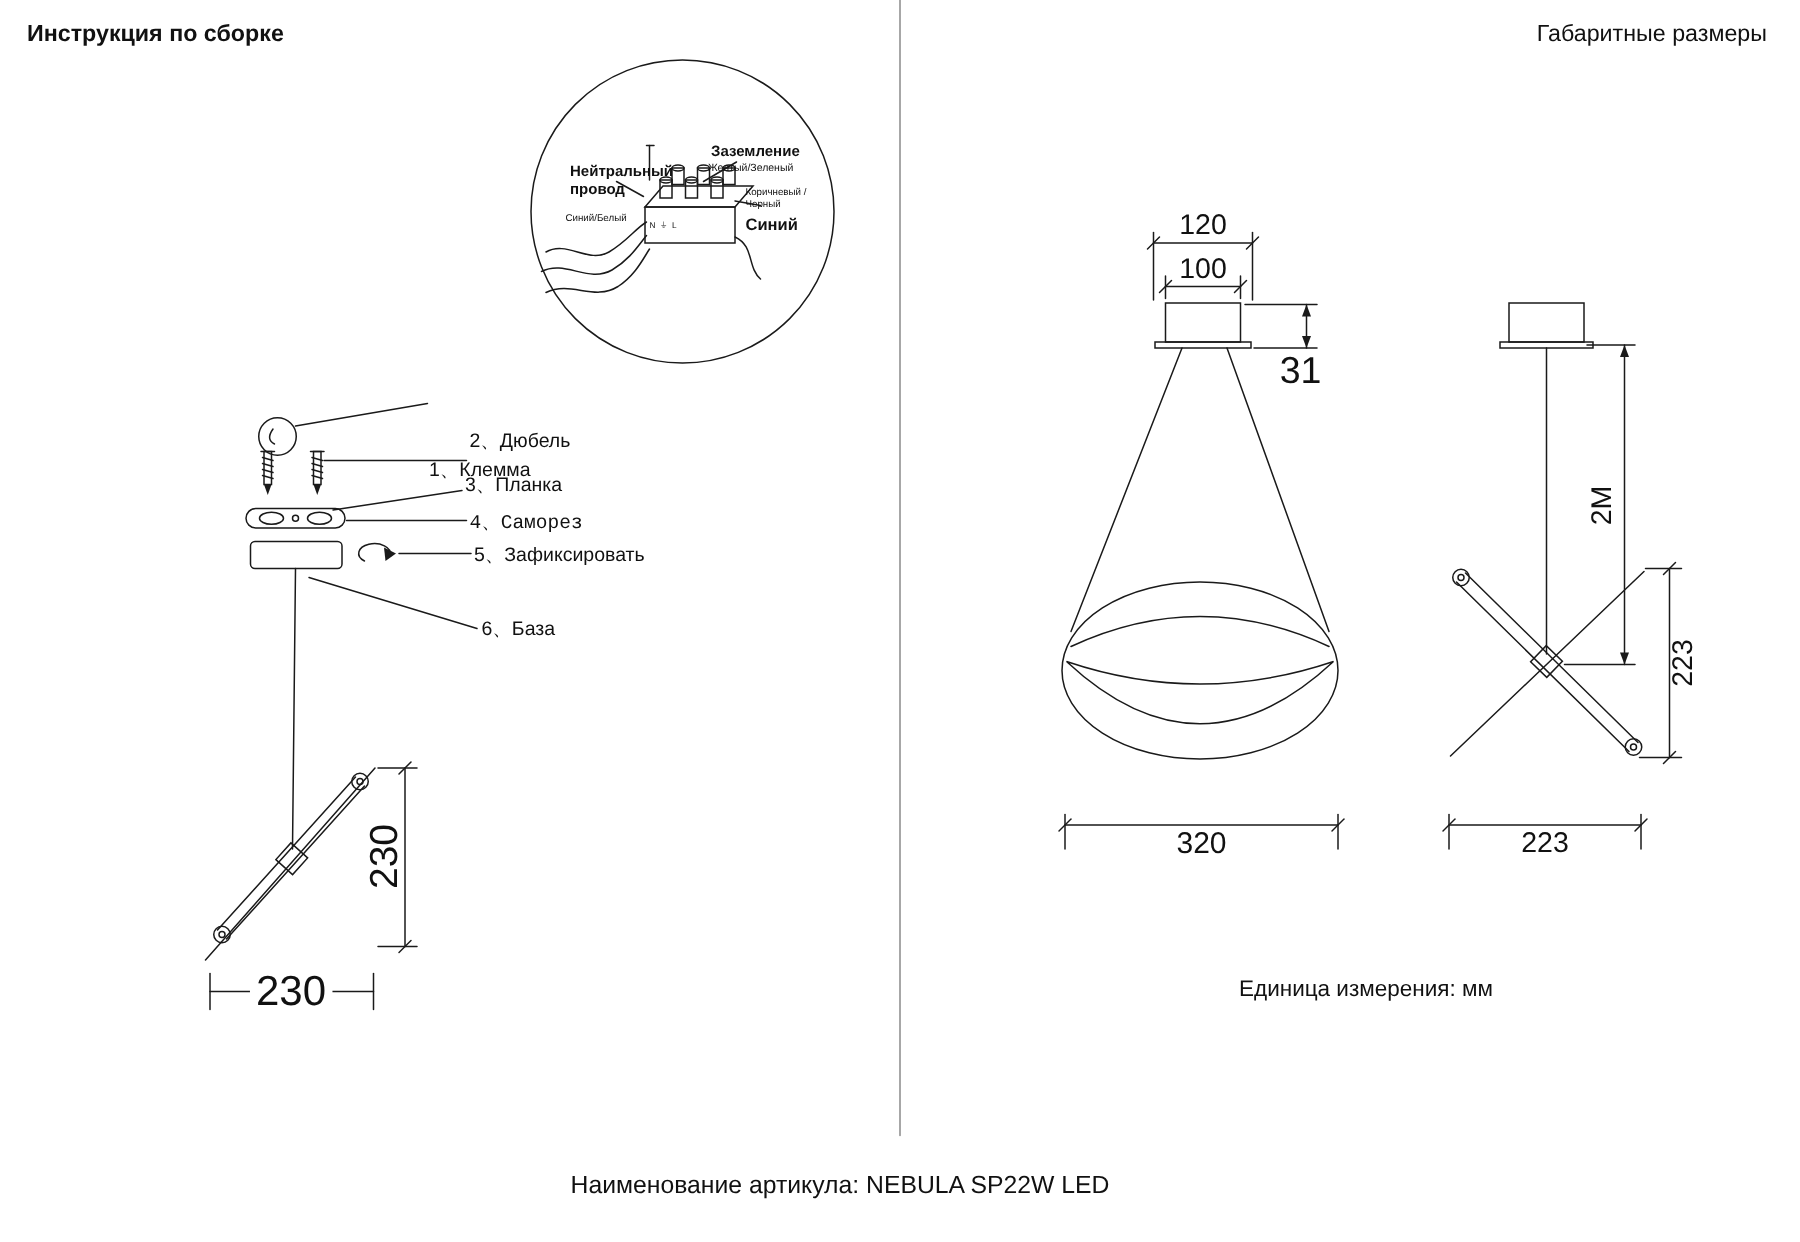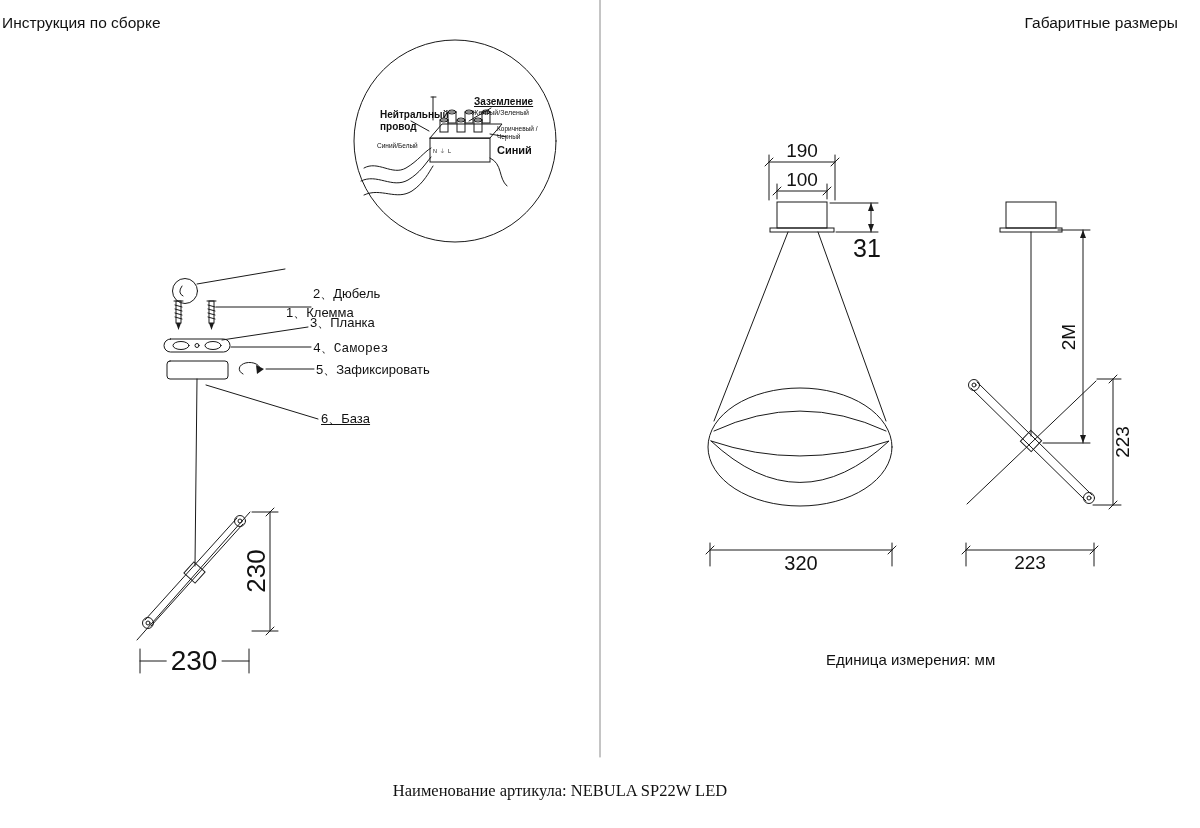--- a/index.html
+++ b/index.html
@@ -198,46 +198,46 @@
         <line x1="1109" y1="509" x2="1117" y2="501"></line>
         <line x1="966" y1="543" x2="966" y2="566"></line>
         <line x1="1094" y1="543" x2="1094" y2="566"></line>
         <line x1="966" y1="550" x2="1094" y2="550"></line>
         <line x1="962" y1="554" x2="970" y2="546"></line>
         <line x1="1090" y1="554" x2="1098" y2="546"></line>
       </g>
     </g>
   </svg>
 
-  <div class="txt title" style="left:2px; top:14px;">Инструкция по сборке</div>
+  <div class="txt title" style="left:18px; top:14px;font-weight:bold;">Инструкция по сборке</div>
   <div class="txt title" style="right:22px; top:14px;">Габаритные размеры</div>
 
   <div class="wrap b" style="left:356px; top:109px; width:72px; font-size:10px; line-height:1.2;margin-left:24px;">Нейтральный провод</div>
   <div class="txt" style="left:377px; top:142px; font-size:6.5px;">Синий/Белый</div>
-  <div class="txt b" style="left:474px; top:96px; font-size:10px;text-decoration:underline;">Заземление</div>
+  <div class="txt b" style="left:474px; top:96px; font-size:10px;">Заземление</div>
   <div class="txt" style="left:472px; top:109px; font-size:7px;">Желтый/Зеленый</div>
   <div class="wrap" style="left:497px; top:125px; width:46px; font-size:6.5px; line-height:1.25;">Коричневый /Черный</div>
   <div class="txt b" style="left:497px; top:144px; font-size:11px;">Синий</div>
   <div class="txt" style="left:433px; top:148px; font-size:5.5px; letter-spacing:1px;">N ⏚ L</div>
 
   <div class="step" style="left:286px; top:260px;margin-top:44px;">1、Клемма</div>
   <div class="step" style="left:313px; top:285px;">2、Дюбель</div>
   <div class="step" style="left:310px; top:314px;">3、Планка</div>
   <div class="step" style="left:313px; top:339px;font-family:Liberation Mono, monospace;">4、Саморез</div>
   <div class="step" style="left:316px; top:361px;">5、Зафиксировать</div>
-  <div class="step" style="left:321px; top:410px;text-decoration:underline;">6、База</div>
+  <div class="step" style="left:321px; top:410px;">6、База</div>
 
   <div class="dimr" style="left:256px; top:571px; font-size:26px;">230</div>
   <div class="dim bgw" style="left:194px; top:661px; font-size:28px;">230</div>
 
-  <div class="dim" style="left:802px; top:151px; font-size:19px;">190</div>
+  <div class="dim" style="left:802px; top:151px; font-size:19px;">120</div>
   <div class="dim" style="left:802px; top:180px; font-size:19px;">100</div>
   <div class="dim" style="left:867px; top:248px; font-size:25px;">31</div>
   <div class="dim" style="left:801px; top:563px; font-size:20px;">320</div>
 
   <div class="dimr" style="left:1069px; top:337px; font-size:19px;">2M</div>
   <div class="dimr" style="left:1123px; top:442px; font-size:19px;">223</div>
   <div class="dim" style="left:1030px; top:563px; font-size:19px;">223</div>
 
   <div class="txt" style="left:826px; top:651px; font-size:15px;text-align:center;">Единица измерения: мм</div>
-  <div class="txt" style="left:0; width:1120px; top:781px; font-size:16.5px; text-align:center; white-space:nowrap;font-family:Liberation Serif, serif;">Наименование артикула: NEBULA SP22W LED</div>
+  <div class="txt" style="left:0; width:1120px; top:781px; font-size:16.5px; text-align:center; white-space:nowrap;">Наименование артикула: NEBULA SP22W LED</div>
 
 </div>
 
 </body></html>

